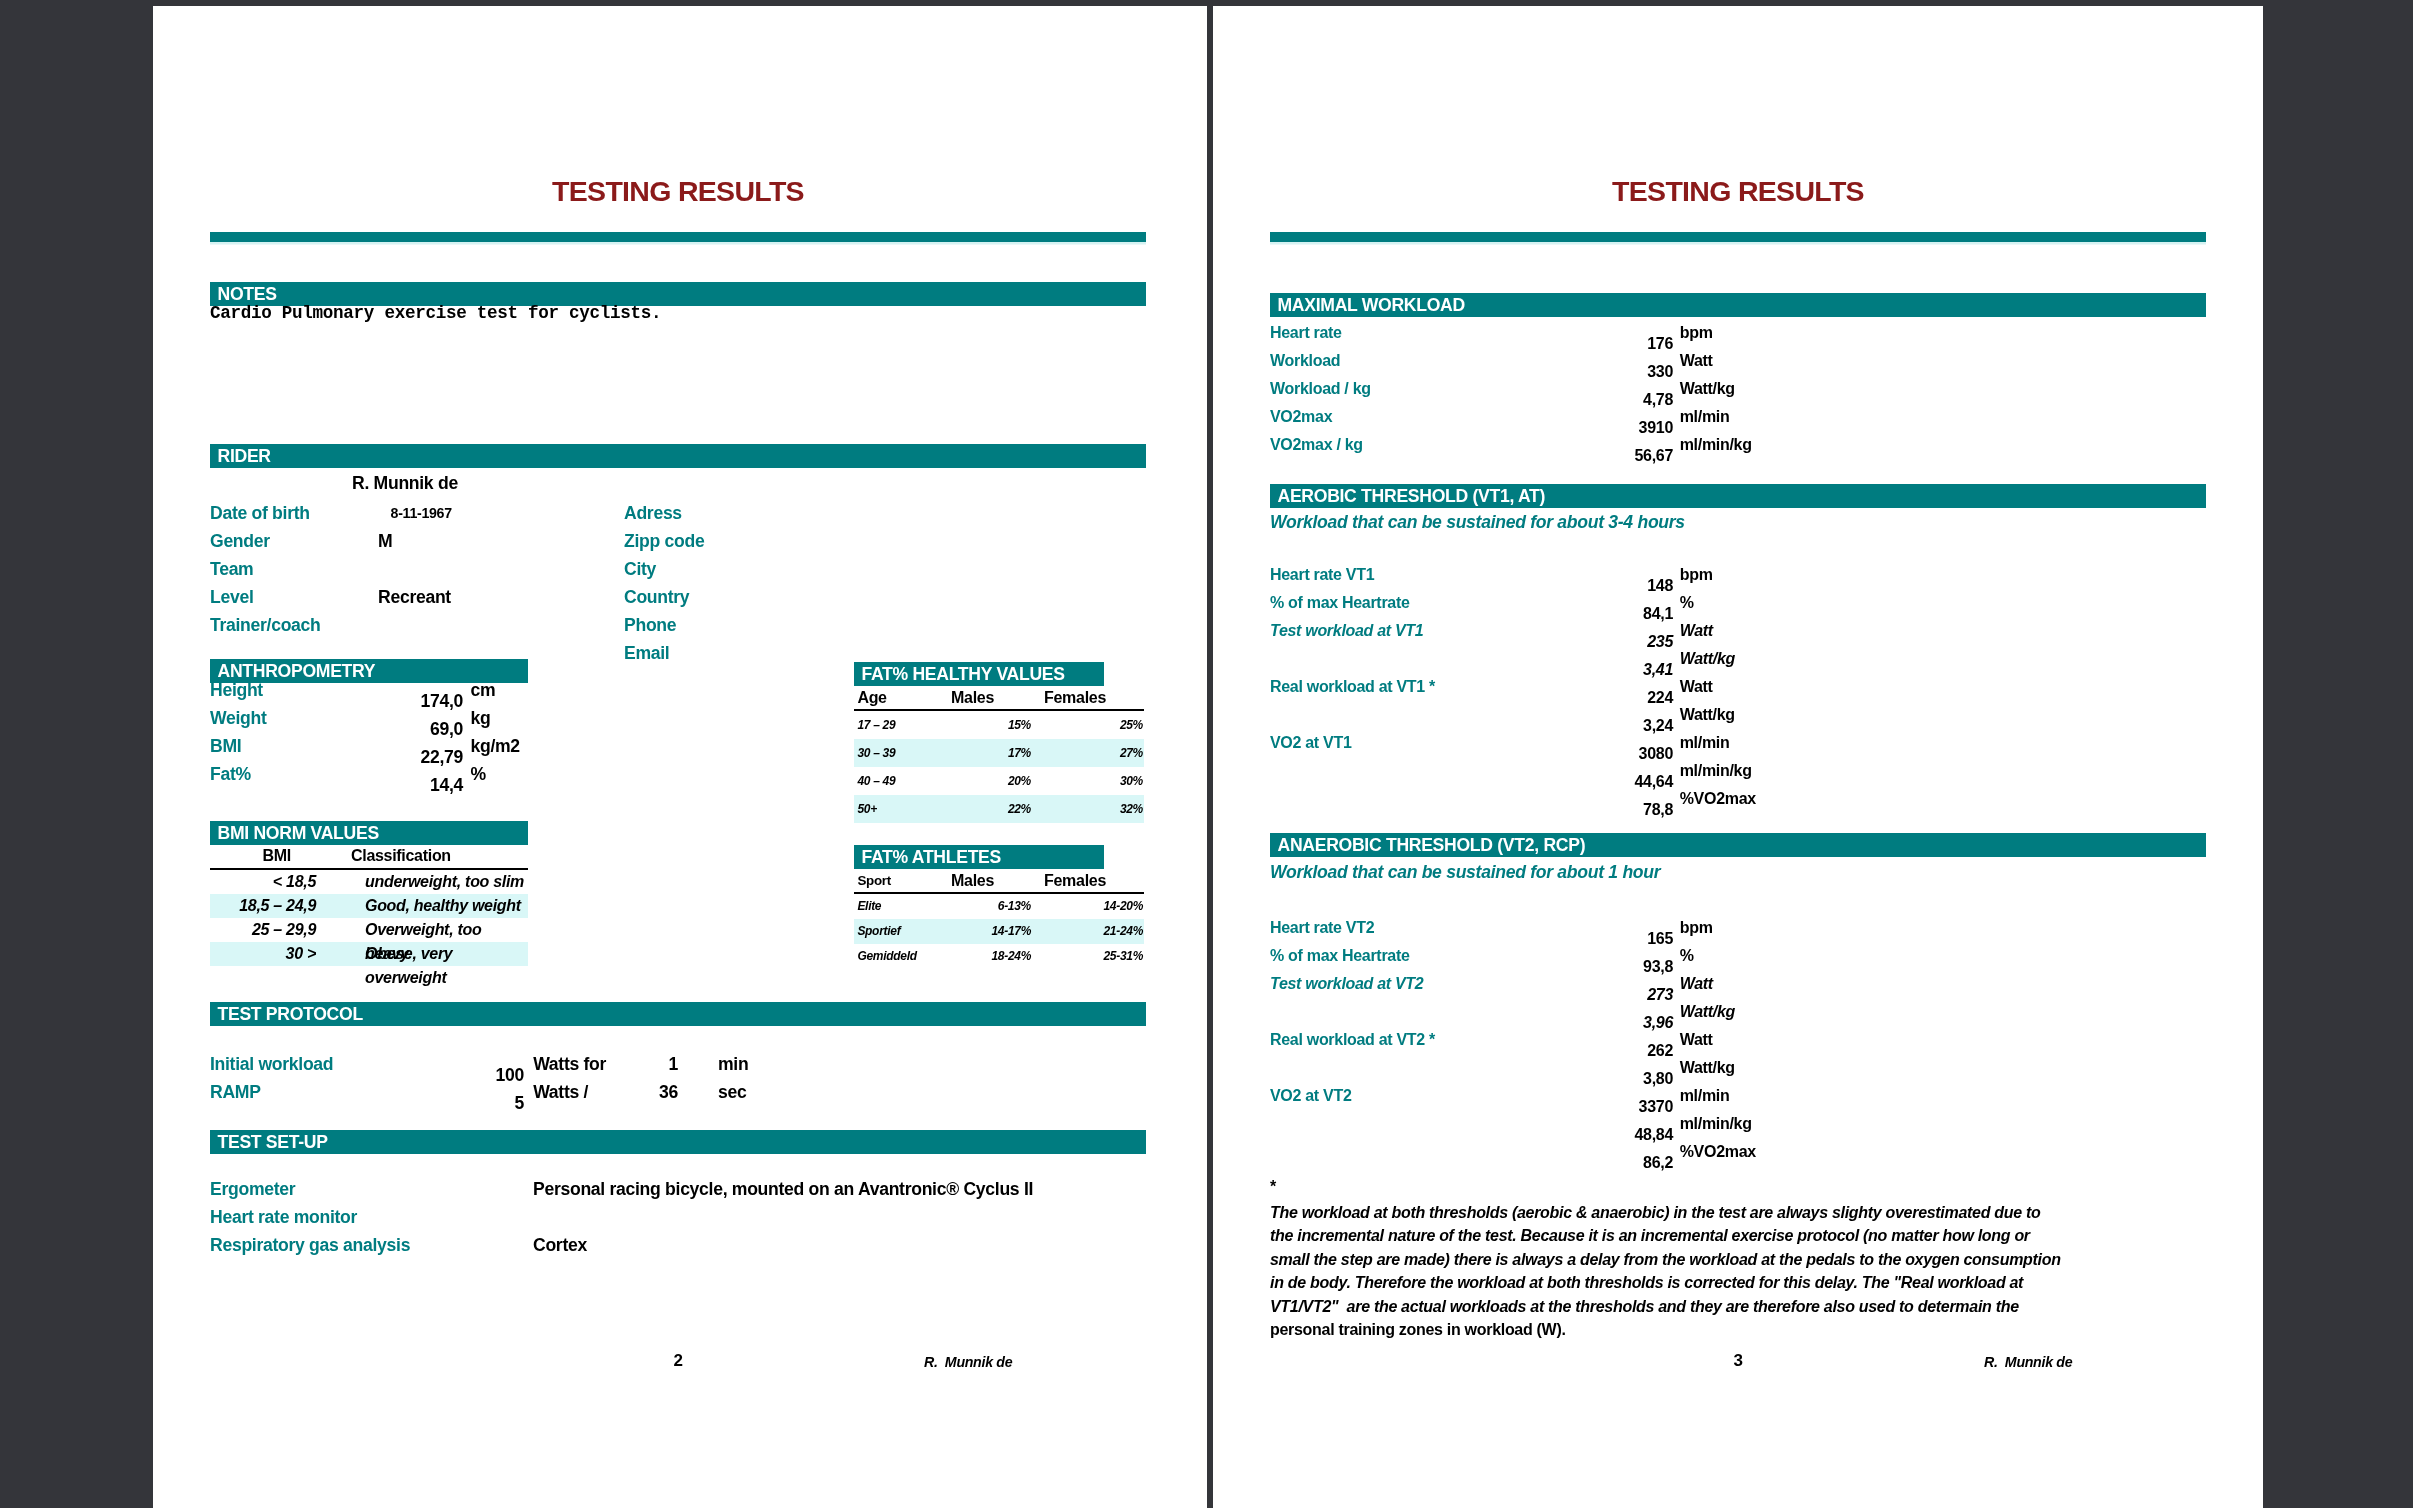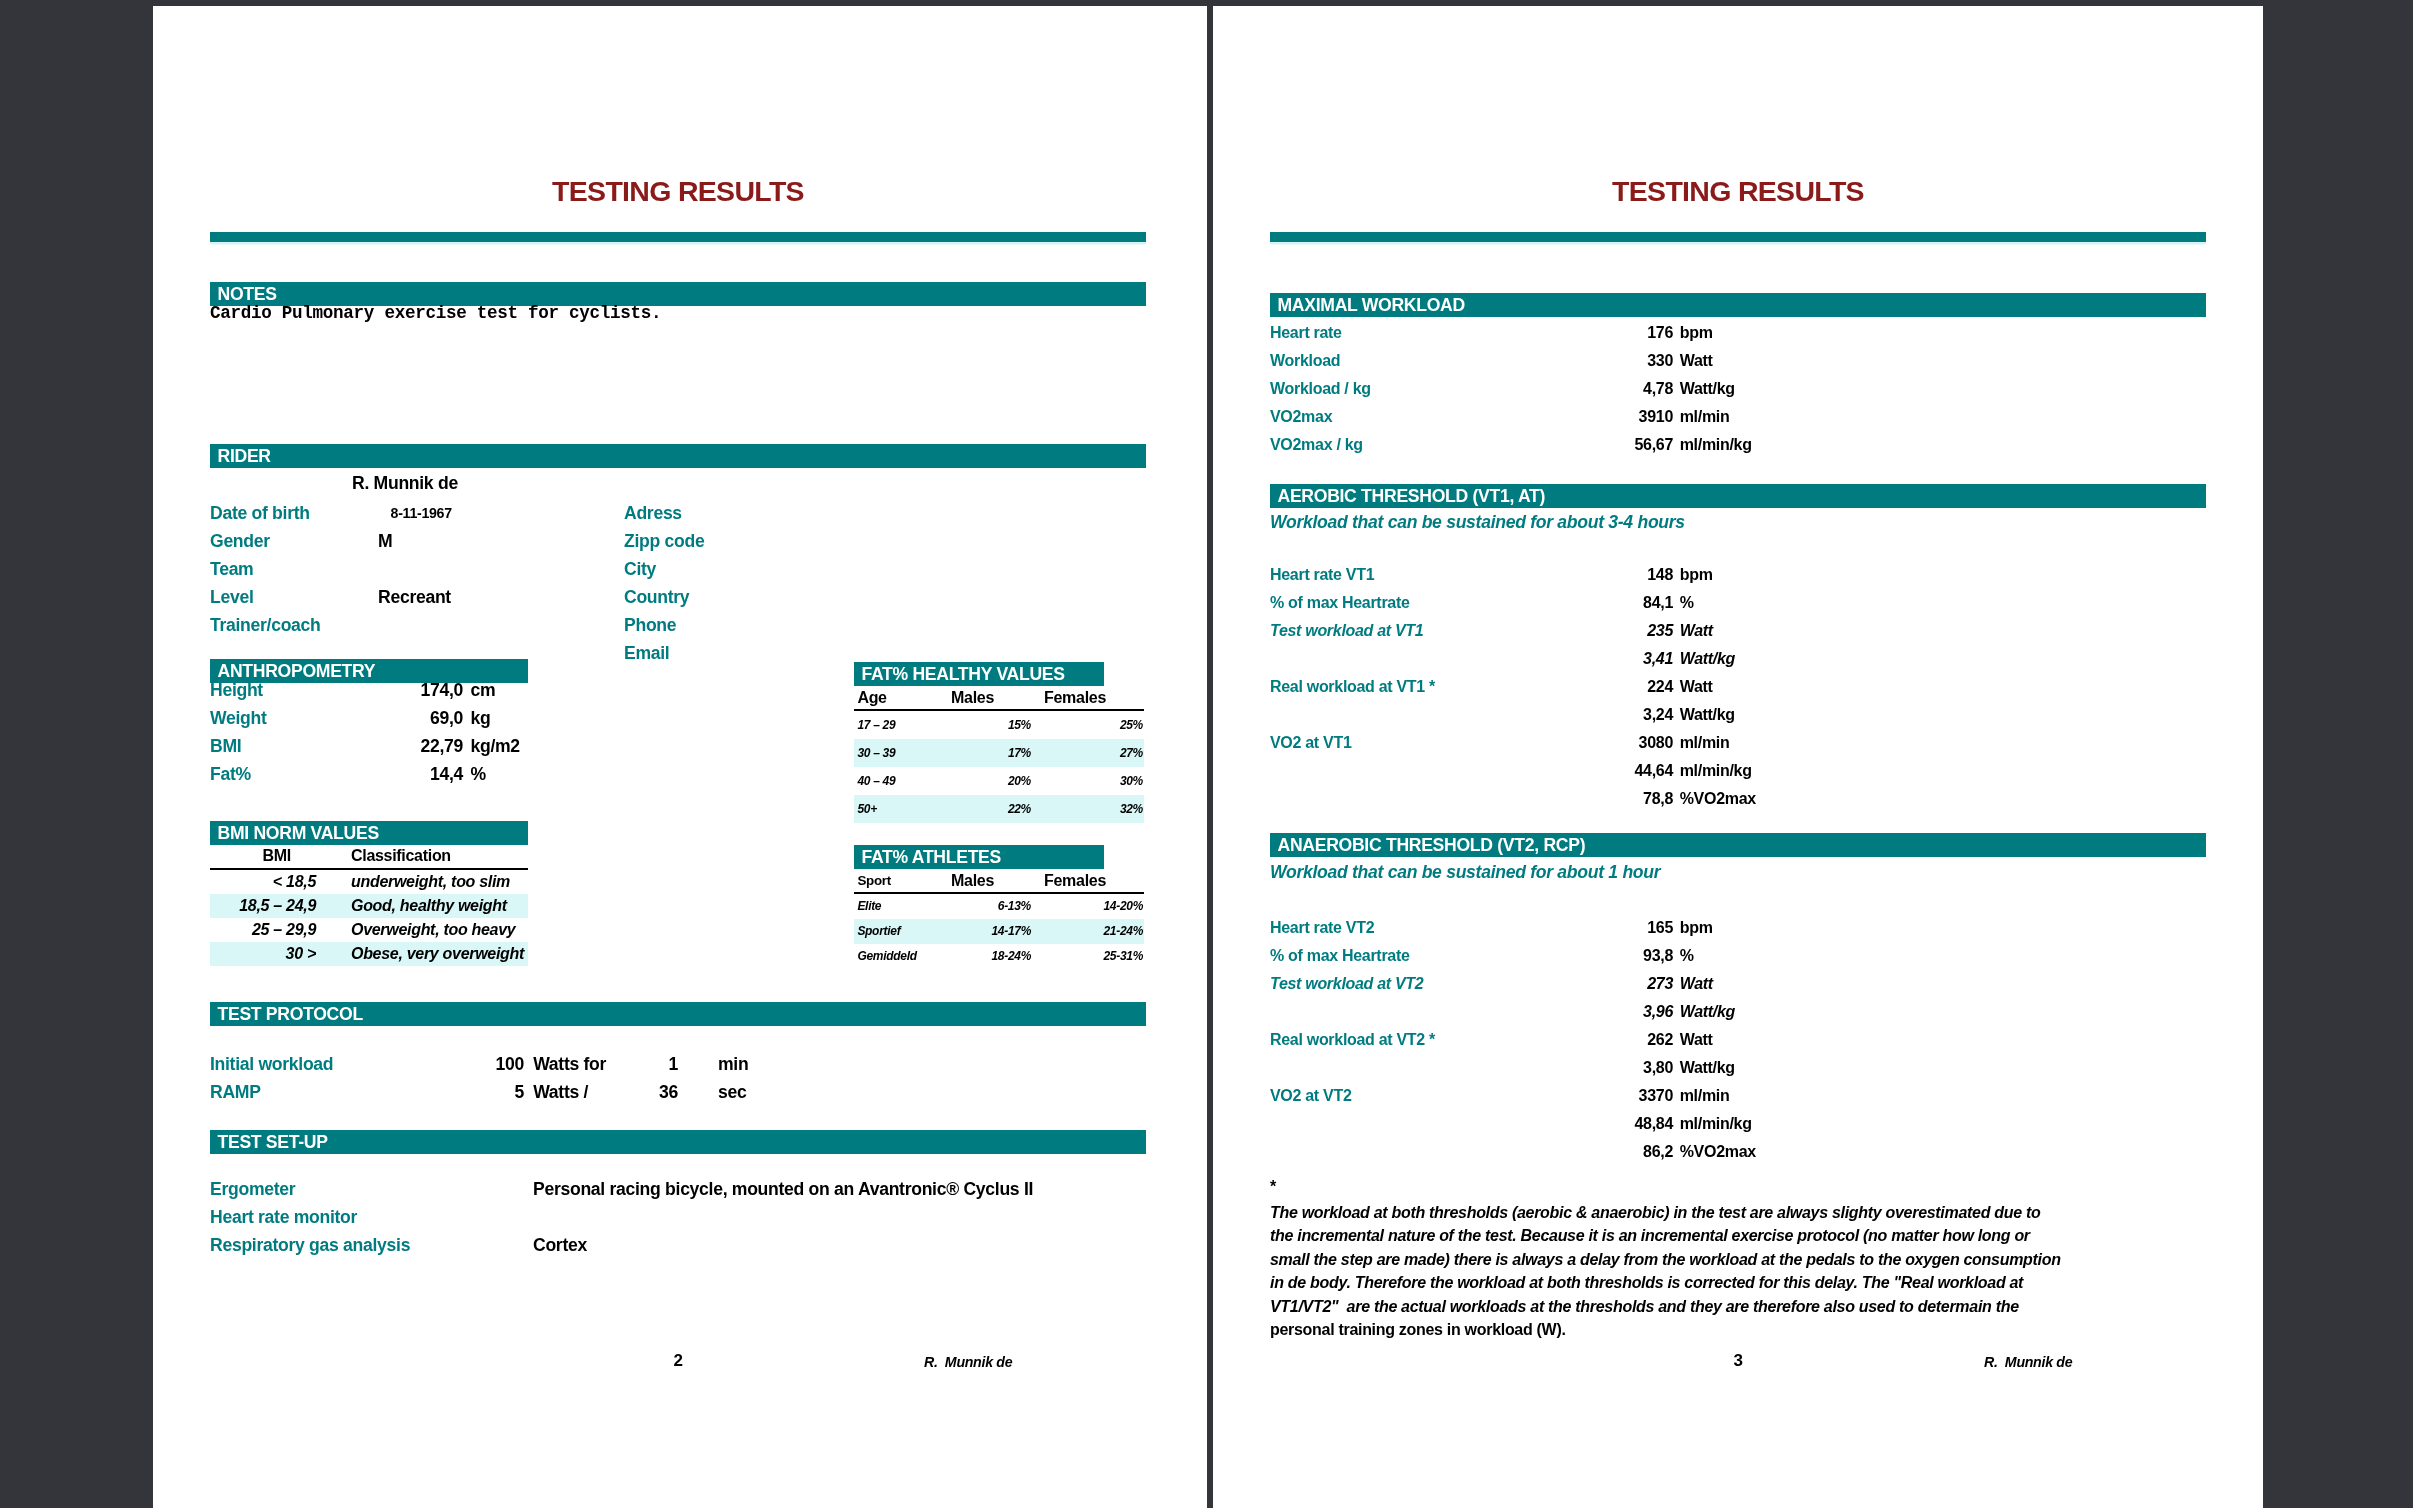--- a/index.html
+++ b/index.html
@@ -18,21 +18,21 @@
   .rule{position:absolute;top:226px;left:57px;width:936px;height:10px;background:#007C80;
         box-shadow:0 2.5px 0 #D6F2F2;}
 
   .bar{position:absolute;left:57px;width:936px;height:24px;line-height:24px;
        background:#007C80;color:#FFFFFF;font-size:17.6px;padding-left:7.5px;box-sizing:border-box;}
   .bar.w380{width:318px;}
   .bar.fatx{left:701px;width:250px;}
 
   .text{position:absolute;font-size:17.6px;line-height:22px;}
   .lbl{color:#007C80;}
-  .num{text-align:right;}
+  .num{text-align:right;margin-top:11px;}
   .unit{padding-left:7.5px;}
   .it{font-style:italic;}
   .hl{background:#D9F7F7;}
 
   .rows{position:absolute;}
 
   
   .rider-name{position:absolute;left:199px;top:463px;height:28px;line-height:28px;font-size:17.6px;}
   .rider-rows{left:57px;top:493px;width:520px;}
   .rider-row{display:grid;grid-template-columns:168px auto;height:28px;line-height:28px;font-size:17.6px;}
@@ -43,21 +43,21 @@
   
   .anthro{left:57px;top:670px;width:318px;}
   .a-row{display:grid;grid-template-columns:168px 85px auto;height:28px;line-height:28px;font-size:17.6px;}
 
   
   .bmi-head{position:absolute;left:57px;top:838px;width:318px;display:grid;
             grid-template-columns:106px auto;column-gap:35px;font-size:16px;height:23.5px;line-height:23.5px;}
   .bmi-head .c1{text-align:right;padding-right:25px;}
   .tline{position:absolute;left:57px;top:862px;width:318px;height:1.7px;background:#000;}
   .bmi-rows{left:57px;top:864px;width:318px;}
-  .bmi-row{display:grid;grid-template-columns:106px auto;column-gap:35px;height:24px;line-height:24px;
+  .bmi-row{display:grid;grid-template-columns:106px auto;column-gap:49px;height:24px;line-height:24px;
            font-size:16px;font-style:italic;}
   .bmi-row .c1{text-align:right;}
 
   
   .fat{position:absolute;left:701px;width:290px;}
   .fat-head{display:grid;grid-template-columns:92px 85px 112px;font-size:16px;height:22px;line-height:22px;}
   .fat-head .h1{padding-left:3.4px;}
   .fat-head .h2,.fat-head .h3{text-align:right;padding-right:37px;}
   .fat-head .sport{font-size:13.4px;}
   .fat-line{height:1.7px;background:#000;}

